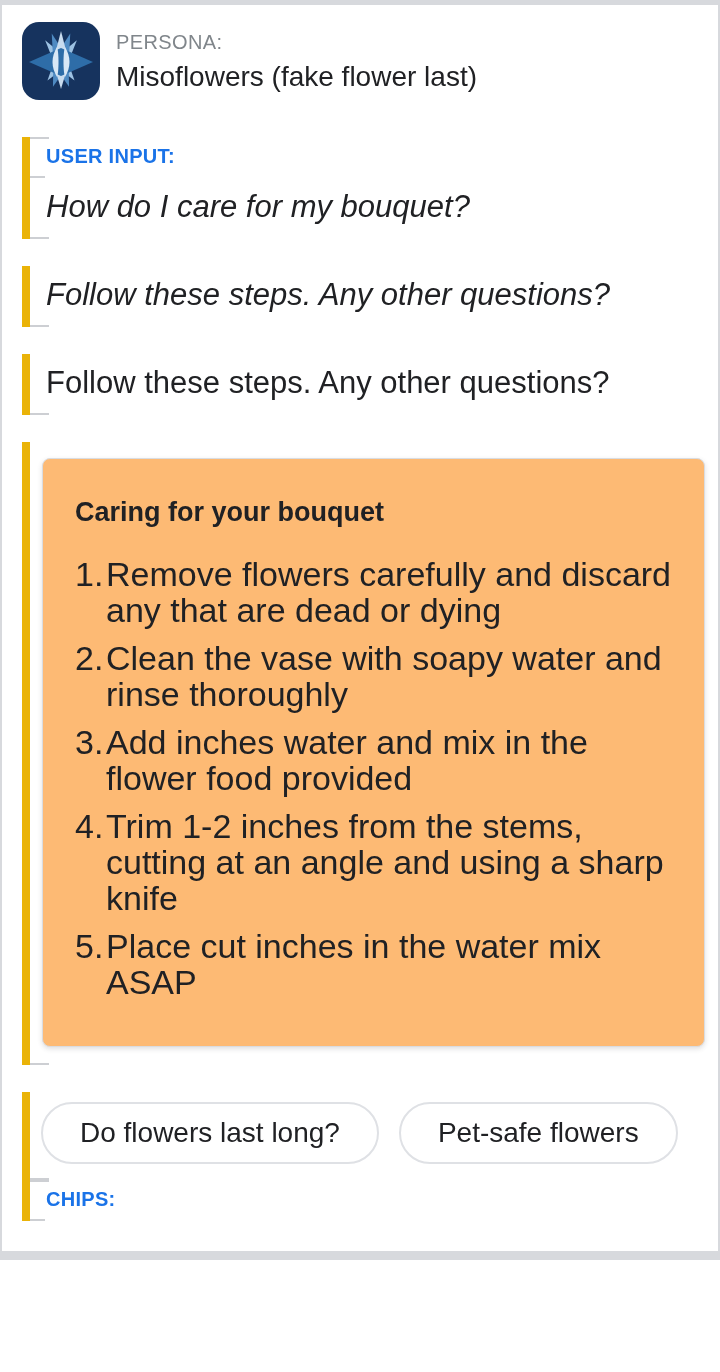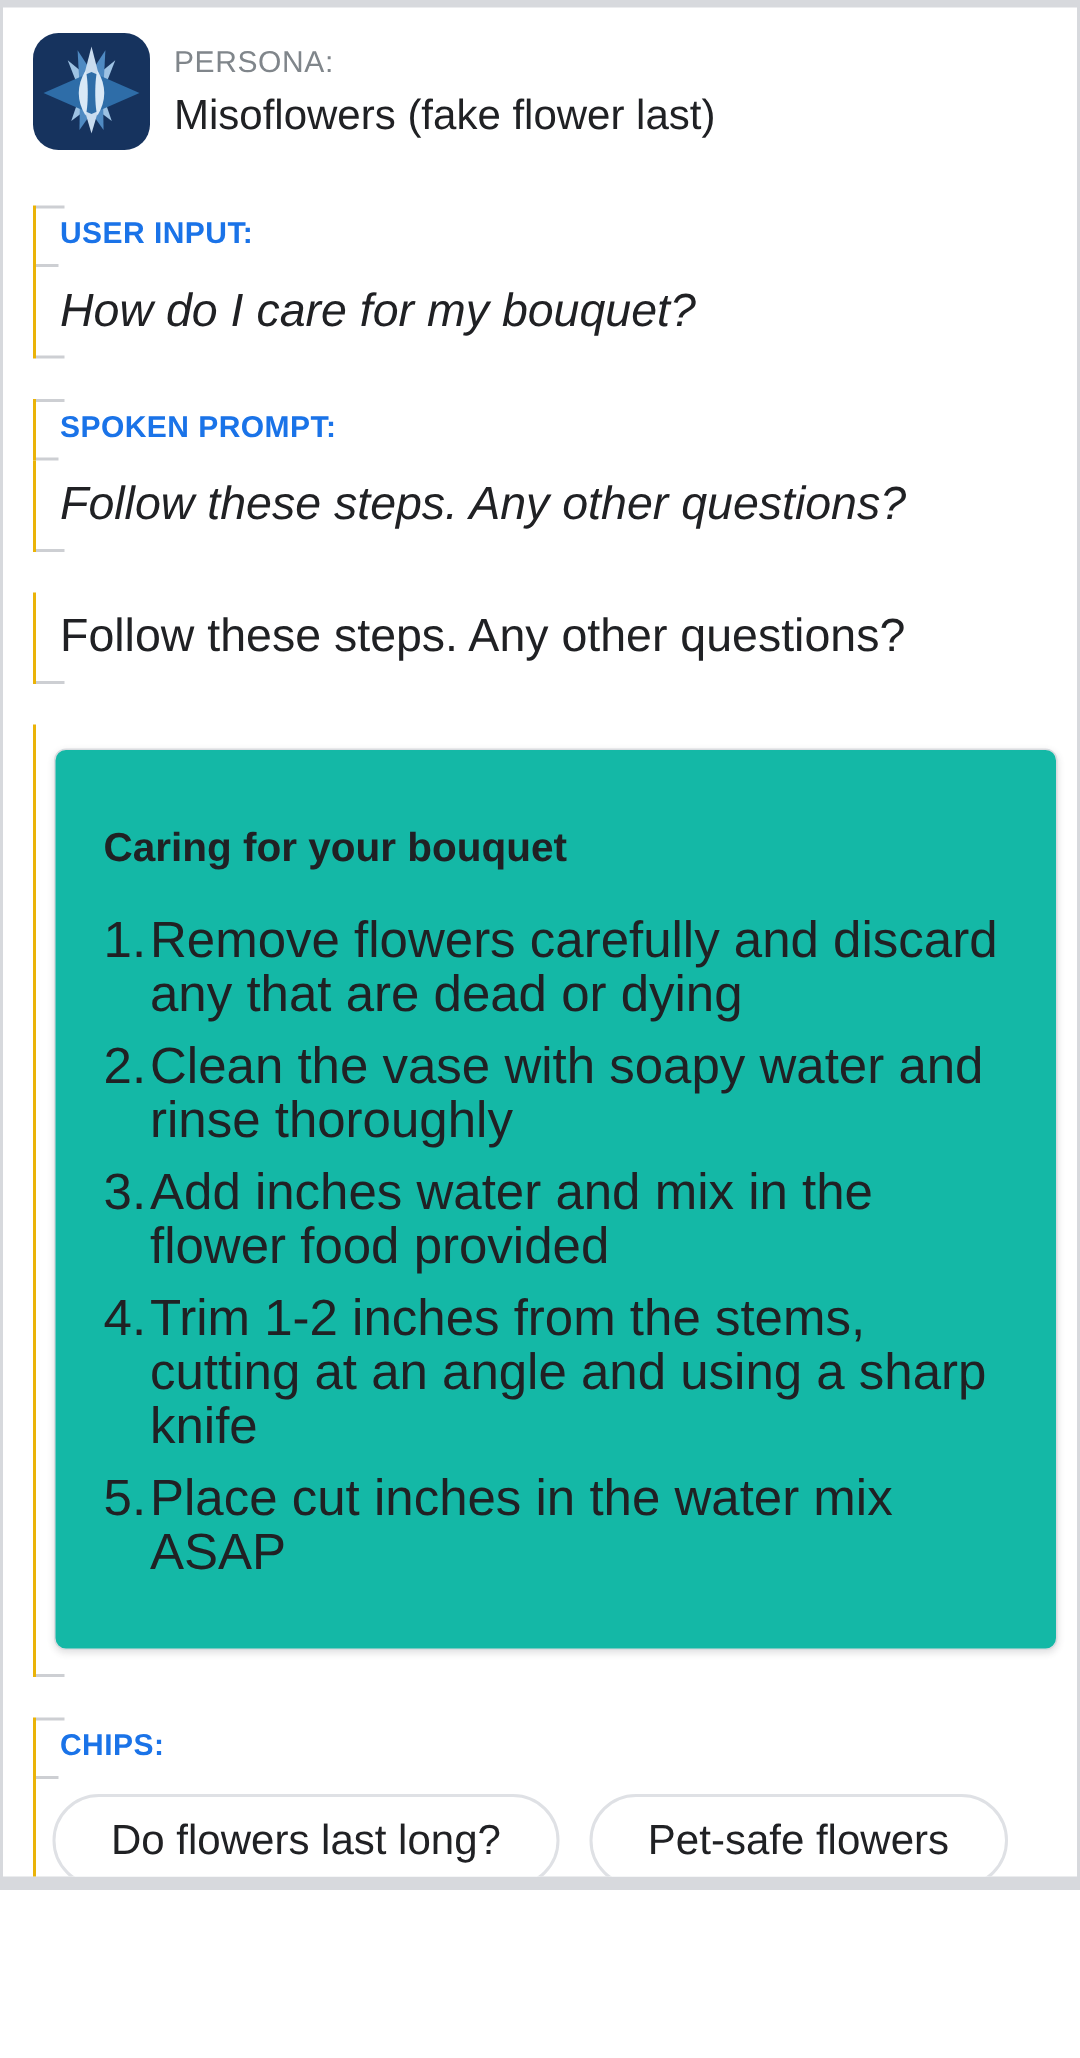--- a/index.html
+++ b/index.html
@@ -19,42 +19,42 @@
 
   
   .header { display:flex; align-items:center; gap:16px; padding-top:17px; }
   .logo { width:78px; height:78px; flex:0 0 auto; display:block; }
   .persona-label { font-size:20px; color:#80868b; letter-spacing:0.4px; margin-bottom:8px; }
   .persona-name { font-size:28px; color:#202124; line-height:30px; }
 
   
   .section { margin-top:27px; }
   .section.first { margin-top:37px; }
-  .b { position:relative; border-left:2px solid #eab308; }
+  .b { position:relative; border-left:8px solid #eab308; }
   .b::before, .b::after { content:""; position:absolute; left:0; height:2px; background:#cdcfd3; }
   .b::before { top:0; width:19px; }
   .b::after  { bottom:0; width:19px; }
   .b-label::after { width:15px; }
   .b-content::before { display:none; } 
 
   .b-label { padding:7px 0 10px 16px; }
   .sec-label { color:#1a73e8; font-size:20px; font-weight:600; letter-spacing:0.3px; line-height:24px; }
 
   .b-content { padding:12px 0 15px 16px; }
   .utterance { margin:0; font-size:31px; line-height:34px; color:#202124; }
   .italic { font-style:italic; }
 
   
   .b-content.visual { padding:16px 0 18px 12px; }
   .card {
-    background:#14b8a6;
+    background:#fdba74;
     border:1px solid #dadce0;
     border-radius:8px;
     box-shadow:0 2px 5px rgba(60,64,67,0.16);
-    padding:50px 30px 46px 32px;
+    padding:38px 30px 46px 32px;
   }
   .card-title { margin:0 0 28px 0; font-size:27px; font-weight:700; color:#202124; }
   .steps { list-style:none; margin:0; padding:0; counter-reset:step; }
   .steps li {
     counter-increment:step;
     position:relative;
     padding-left:31px;
     font-size:34px;
     line-height:36px;
     color:#202124;
@@ -112,23 +112,20 @@
     <div class="section first">
       <div class="b b-label">
         <span class="sec-label">USER INPUT:</span>
       </div>
       <div class="b b-content">
         <p class="utterance italic">How do I care for my bouquet?</p>
       </div>
     </div>
 
     <div class="section">
-      <div class="b b-label">
-        <span class="sec-label">SPOKEN PROMPT:</span>
-      </div>
       <div class="b b-content">
         <p class="utterance italic">Follow these steps. Any other questions?</p>
       </div>
     </div>
 
     <div class="section">
       <div class="b b-content">
         <p class="utterance">Follow these steps. Any other questions?</p>
       </div>
     </div>
@@ -142,25 +139,25 @@
             <li>Clean the vase with soapy water and rinse thoroughly</li>
             <li>Add inches water and mix in the flower food provided</li>
             <li>Trim 1-2 inches from the stems, cutting at an angle and using a sharp knife</li>
             <li>Place cut inches in the water mix ASAP</li>
           </ol>
         </div>
       </div>
     </div>
 
     <div class="section">
-      <div class="b b-label">
-        <span class="sec-label">CHIPS:</span>
-      </div>
       <div class="b b-content chips">
         <div class="chips-row">
           <button class="chip">Do flowers last long?</button>
           <button class="chip">Pet-safe flowers</button>
         </div>
+      </div>
+      <div class="b b-label">
+        <span class="sec-label">CHIPS:</span>
       </div>
     </div>
 
   </div>
 </div>
 
 </body></html>

